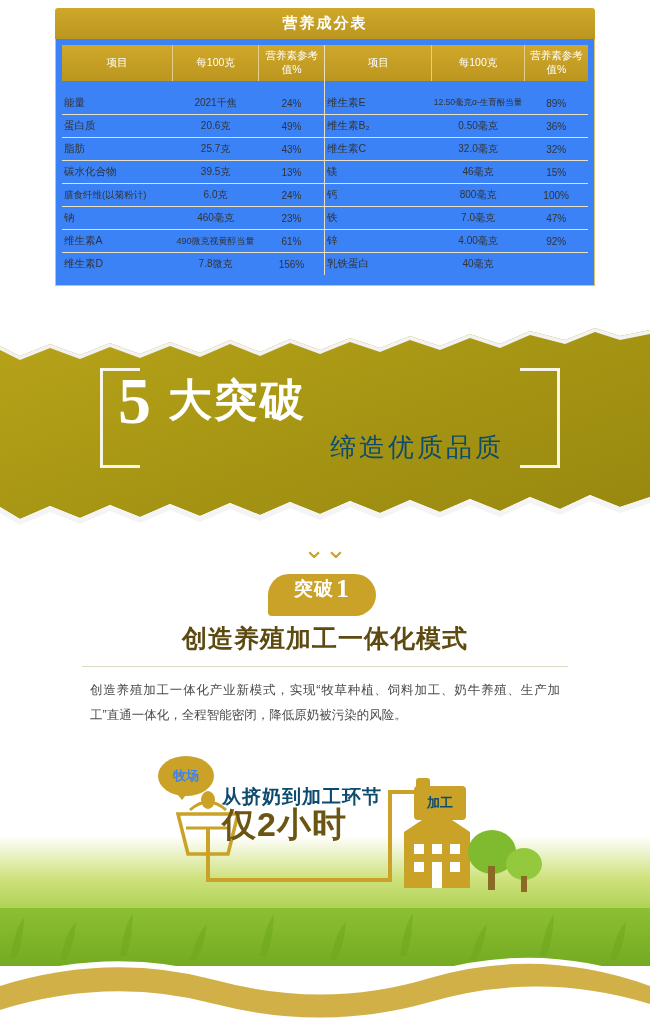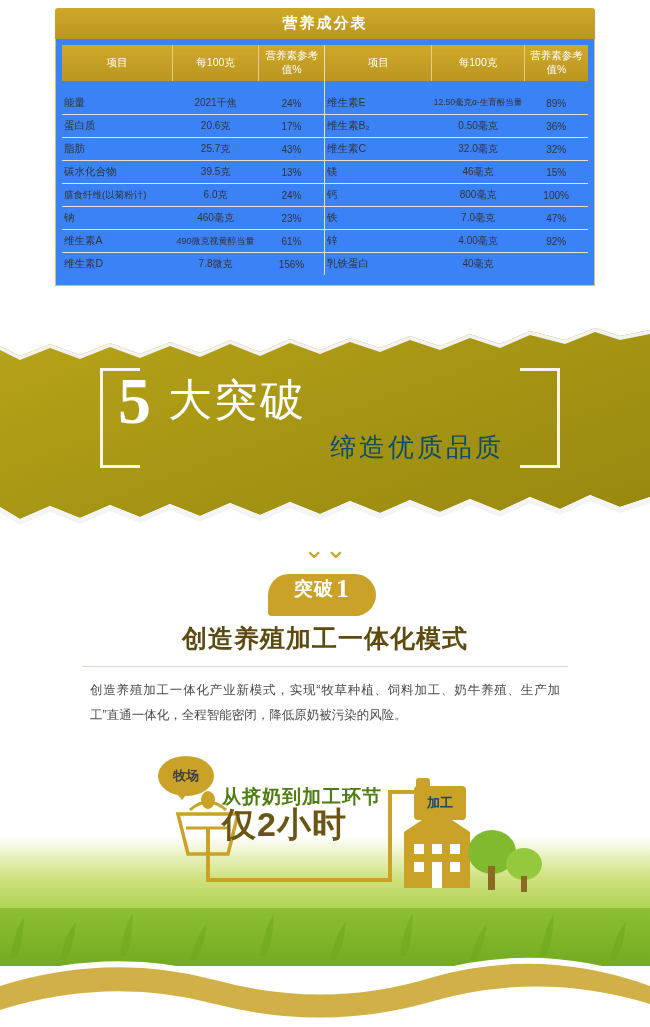--- a/index.html
+++ b/index.html
@@ -99,21 +99,21 @@
   }
   .bracket .br2:before{top:-3px;}
   .bracket .br2:after{bottom:-3px;}
   .big5{
     position:absolute;left:118px;top:8px;
     font-size:66px;font-weight:bold;color:#fff;line-height:1;
     font-family:"Liberation Serif",serif;
   }
   .bigtext{
     position:absolute;left:168px;top:18px;
-    font-size:44px;font-weight:normal;color:#fff;letter-spacing:2px;line-height:1;
+    font-size:44px;font-weight:bold;color:#fff;letter-spacing:2px;line-height:1;
   }
   .subtext{
     position:absolute;left:330px;top:70px;
     font-size:26px;color:#0c4a6e;letter-spacing:3px;
   }
 
   
   .chev{
     position:absolute;left:0;top:536px;width:650px;text-align:center;
     color:#c9a227;font-size:26px;line-height:1;
@@ -167,25 +167,25 @@
     background:#c9a227;border-radius:50% 50% 50% 50%;
   }
   .milk-badge .mb-tail{
     position:absolute;left:16px;top:34px;width:0;height:0;
     border-left:8px solid transparent;border-right:8px solid transparent;
     border-top:10px solid #c9a227;
   }
   .milk-badge .mb-text{
     position:absolute;left:0;top:0;width:56px;height:40px;
     display:flex;align-items:center;justify-content:center;
-    color:#404040;font-size:13px;font-weight:bold;
+    color:#3b82f6;font-size:13px;font-weight:bold;
   }
   .headline-1{
     position:absolute;left:222px;top:784px;
-    font-size:19px;font-weight:bold;color:#4d7c0f;letter-spacing:1px;
+    font-size:19px;font-weight:bold;color:#0c4a6e;letter-spacing:1px;
   }
   .headline-2{
     position:absolute;left:222px;top:806px;
     font-size:34px;font-weight:bold;color:#6b5512;letter-spacing:1px;
     line-height:1.1;
   }
   .proc-badge{
     position:absolute;left:414px;top:786px;width:52px;height:34px;
     background:#c9a227;border-radius:4px;
     display:flex;align-items:center;justify-content:center;
@@ -212,21 +212,21 @@
             <td colspan="3"></td>
           </tr>
         <tr>
           <td class="c-item">能量</td>
           <td class="c-val">2021千焦</td>
           <td class="c-pct">24%</td>
         </tr>
         <tr>
           <td class="c-item">蛋白质</td>
           <td class="c-val">20.6克</td>
-          <td class="c-pct">17%</td>
+          <td class="c-pct">49%</td>
         </tr>
         <tr>
           <td class="c-item">脂肪</td>
           <td class="c-val">25.7克</td>
           <td class="c-pct">43%</td>
         </tr>
         <tr>
           <td class="c-item">碳水化合物</td>
           <td class="c-val">39.5克</td>
           <td class="c-pct">13%</td>

